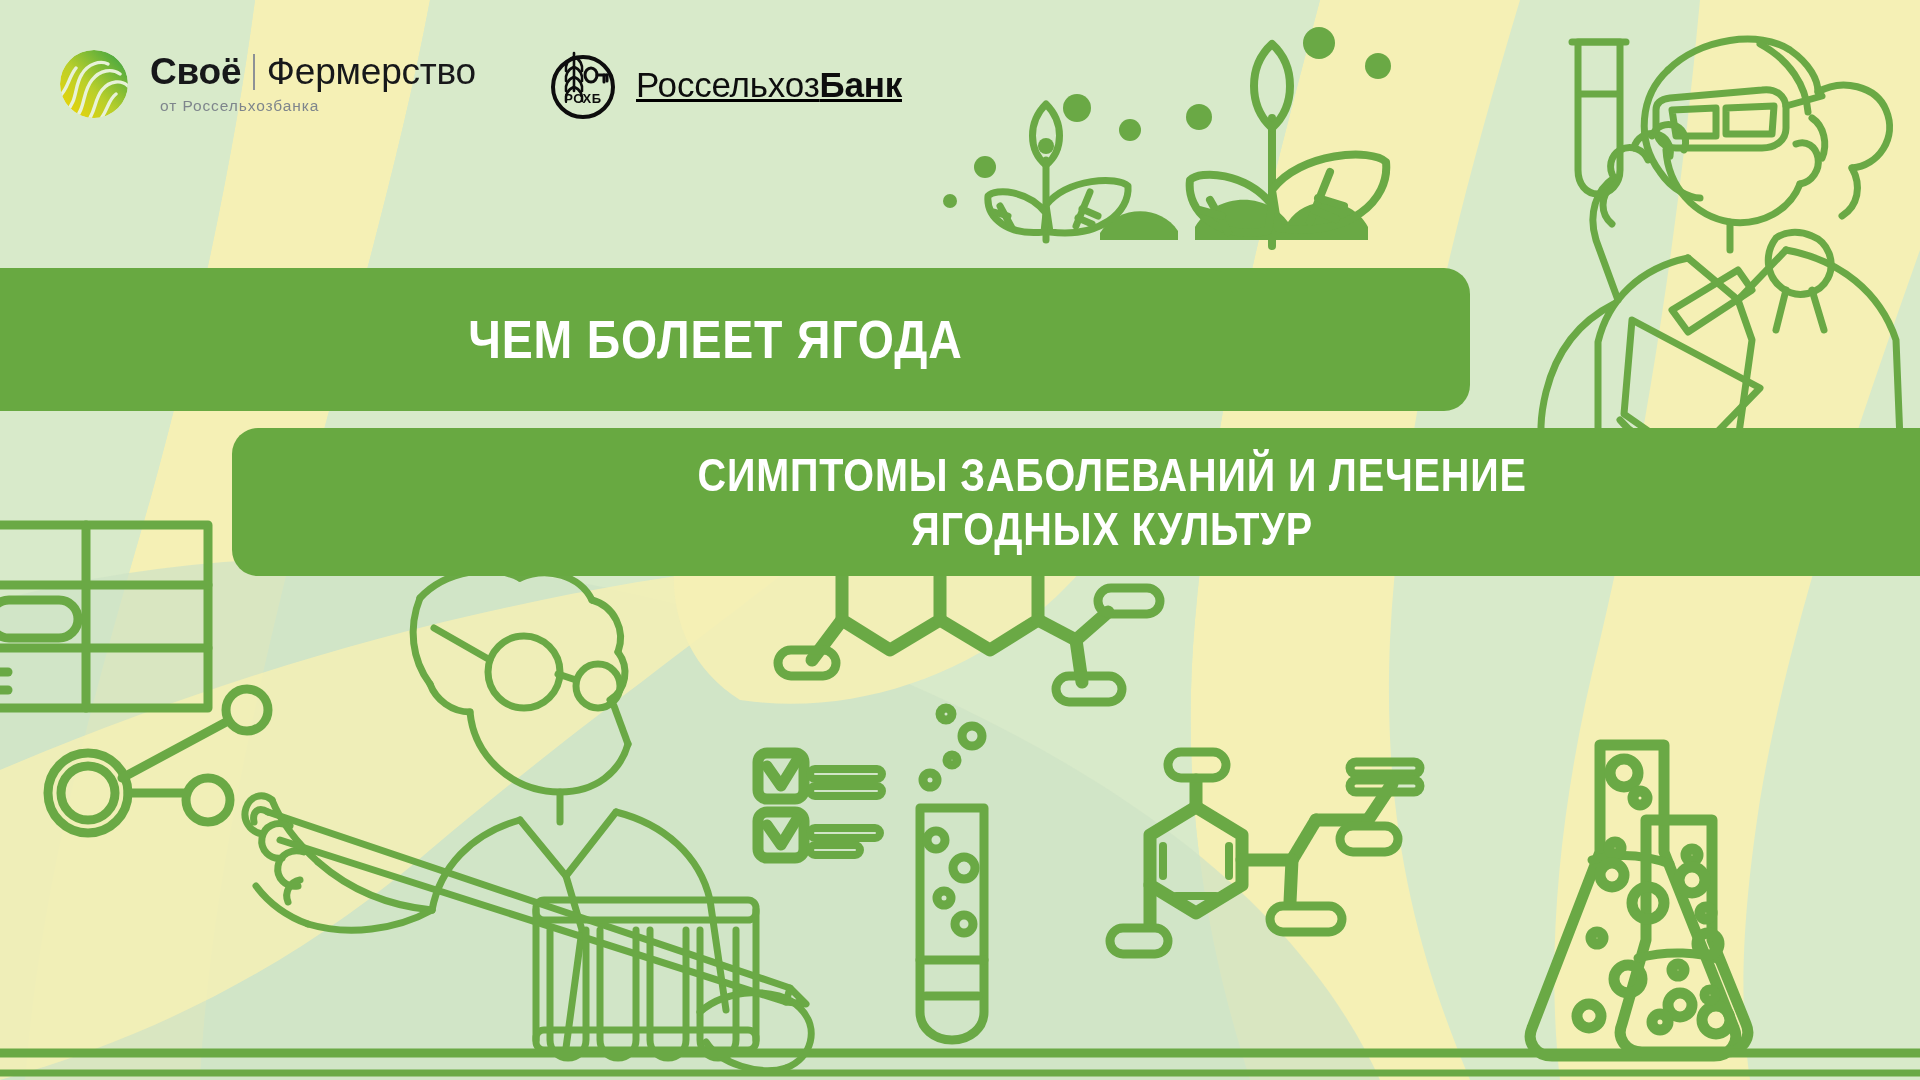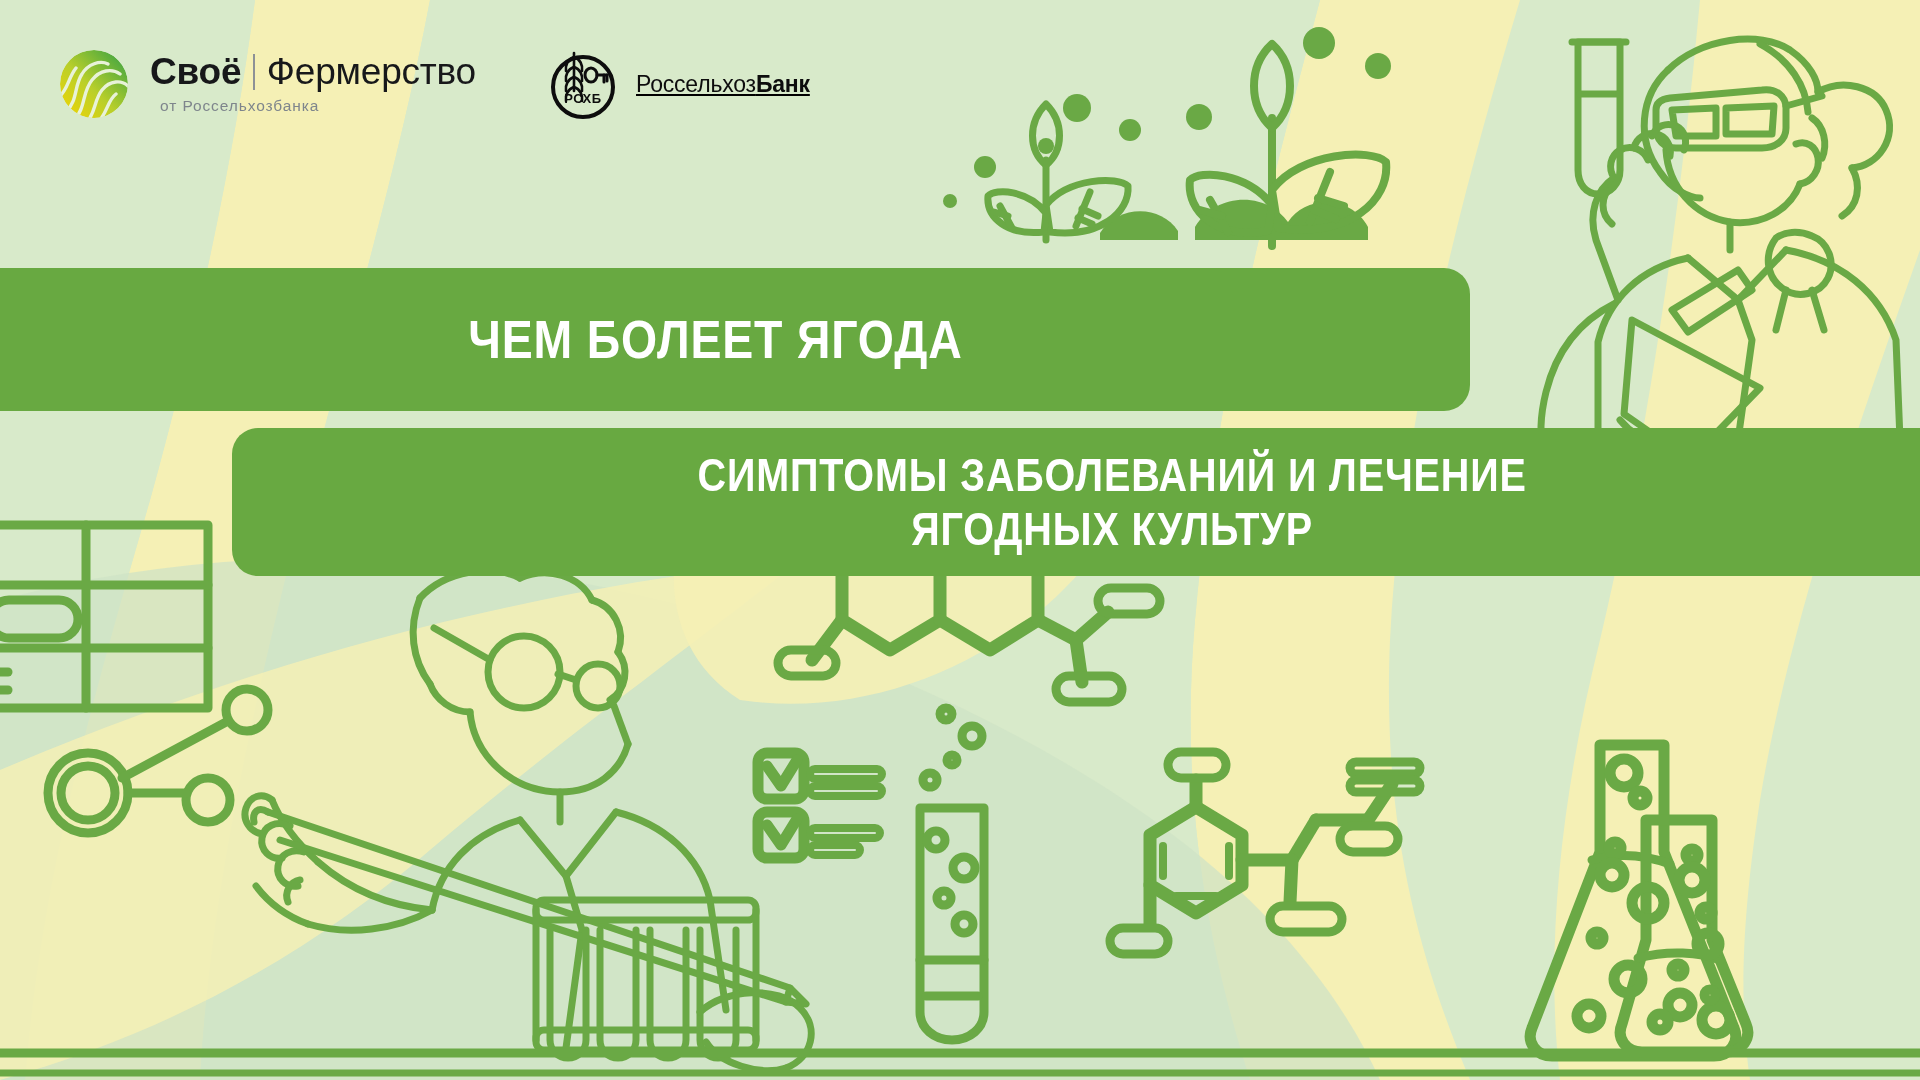--- a/index.html
+++ b/index.html
@@ -38,21 +38,21 @@
   }
   .lw-ferm {
     font-size: 37px; font-weight: 400; color: #17181a;
     letter-spacing: -0.2px; line-height: 1;
   }
   .lw-sub {
     font-size: 15.5px; color: #7e858c; letter-spacing: 0.9px;
     margin-top: 7px; margin-left: 10px;
   }
   .rshb-word {
-    font-size: 23px; color: #0d0d0d; letter-spacing: -0.2px;
+    font-size: 35px; color: #0d0d0d; letter-spacing: -0.2px;
     line-height: 1; white-space: nowrap;
   }
   .rshb-word b { font-weight: 700; }
 
   
   .banner {
     position: absolute;
     background: #68a941;
     display: flex; align-items: center; justify-content: center;
     z-index: 35;

